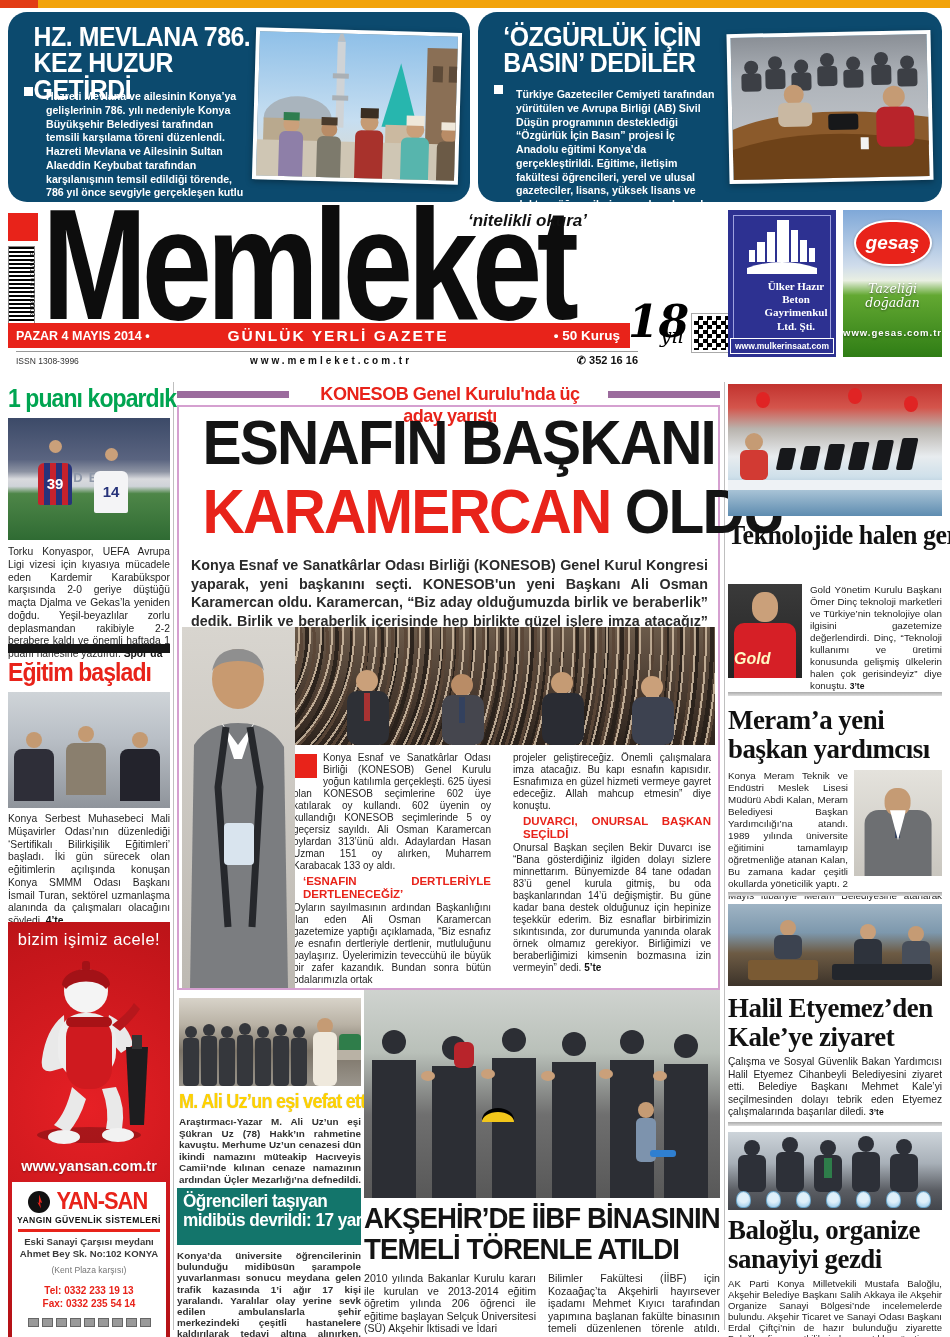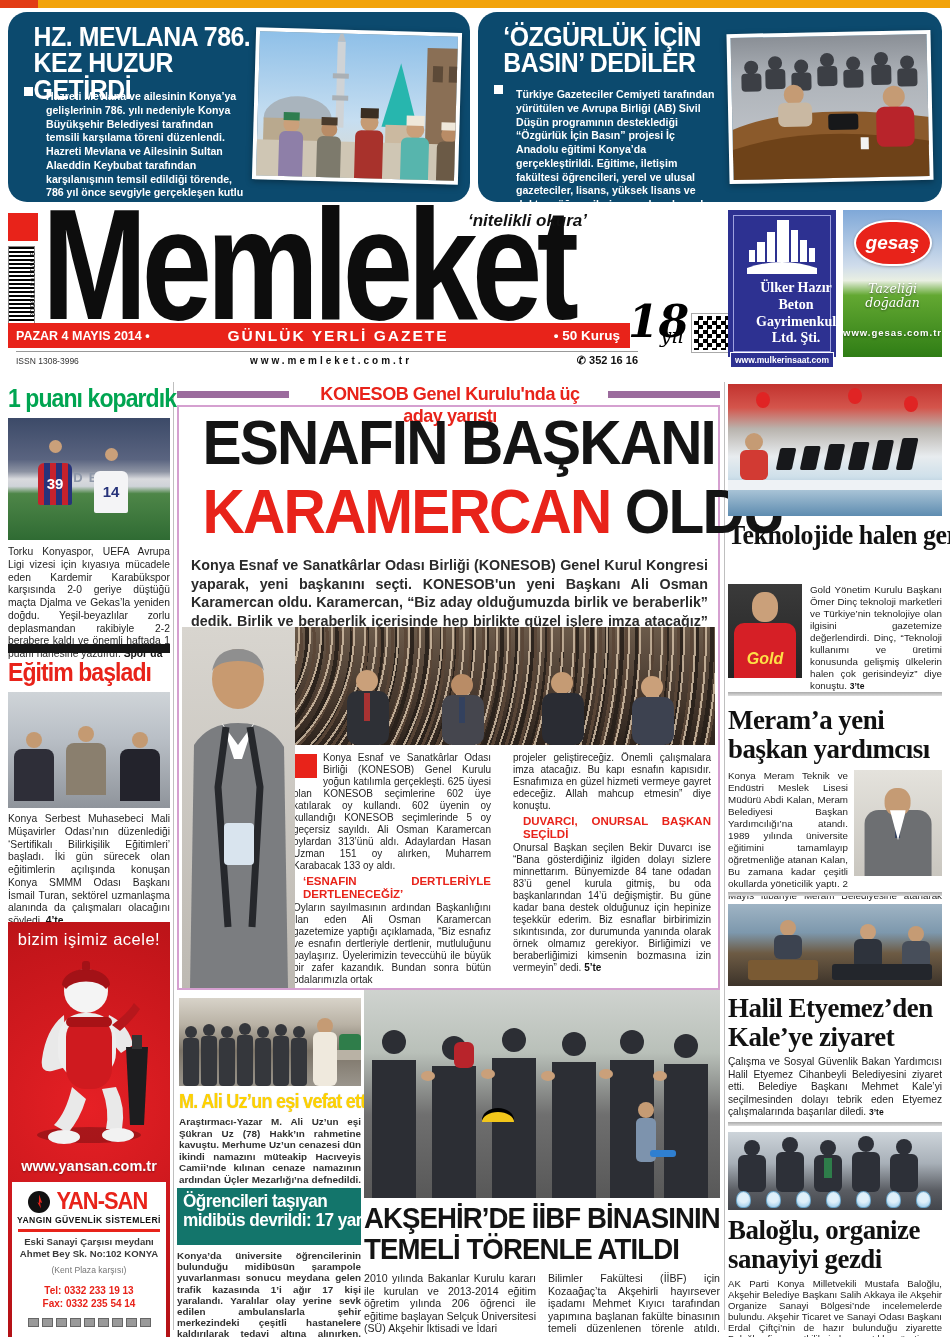--- a/index.html
+++ b/index.html
@@ -35,21 +35,21 @@
   .mast-sub .tel{ font-size:11px; font-weight:bold; flex:1; text-align:right; color:#111; }
   .tenyil{ left:628px; top:300px; width:62px; height:62px; color:#000; font-family:"DejaVu Serif", serif; font-style:italic; }
   .tenyil .n{ font-size:44px; font-weight:bold; line-height:1; }
   .tenyil .y{ font-size:20px; position:absolute; left:32px; top:24px; }
   .qr{ left:692px; top:314px; width:38px; height:38px; border:2px solid #fff; outline:1px solid #aaa; background:
     conic-gradient(#000 25%, #fff 0 50%, #000 0 75%, #fff 0) 0 0/9px 9px; }
 
   
   .ad-ulker{ left:728px; top:210px; width:108px; height:147px; background:#2d3191; color:#fff; text-align:center; }
   .ad-ulker .frame{ position:absolute; inset:5px; border:1px solid #cfd2ff; opacity:.7; }
-  .ad-ulker .t{ font-family:"Liberation Serif", serif; font-weight:bold; font-size:14px; line-height:1.2; margin-top:2px;margin-left:28px; }
+  .ad-ulker .t{ font-family:"Liberation Serif", serif; font-weight:bold; font-size:11px; line-height:1.2; margin-top:2px;margin-left:28px; }
   .ad-ulker .u{ font-size:8.5px; font-weight:bold; border:1px solid #fff; display:inline-block; padding:2px 4px; margin-top:5px; background:#2d3191; position:relative; }
   .ad-gesas{ left:843px; top:210px; width:99px; height:147px; overflow:hidden; text-align:center;
     background:linear-gradient(180deg,#7fa8d8 0%,#cfdceb 38%,#e9efe2 48%,#63a832 58%,#2f7d15 100%); }
   .gesas-logo{ margin:10px auto 0; width:78px; height:46px; background:radial-gradient(ellipse at 50% 45%, #e8231a 70%, #c21212 100%); border:2px solid #fff; border-radius:50% / 55%; color:#fff; font-weight:bold; font-style:italic; font-size:19px; line-height:42px; box-shadow:0 1px 3px rgba(0,0,0,.3); }
   .gesas-slogan{ color:#fff; font-family:"DejaVu Serif", serif; font-style:italic; font-size:12.5px; line-height:1.15; margin-top:16px; text-shadow:0 1px 2px rgba(0,0,0,.45); }
   .gesas-url{ color:#fff; font-weight:bold; font-size:9.5px; letter-spacing:1px; margin-top:16px; text-shadow:0 1px 2px rgba(0,0,0,.5); }
 
   
   .vdiv{ width:1px; background:#bfbfbf; top:382px; height:948px; }
   .hdiv{ height:4px; background:linear-gradient(#aaa,#ddd); }
@@ -119,21 +119,21 @@
     repeating-radial-gradient(circle at 6px 6px, rgba(215,195,170,.8) 0 2px, transparent 2px 11px),
     repeating-radial-gradient(circle at 14px 16px, rgba(90,70,55,.9) 0 3px, transparent 3px 13px),
     repeating-radial-gradient(circle at 3px 12px, rgba(40,32,26,.9) 0 4px, transparent 4px 15px),
     linear-gradient(180deg,#6b5a4a 0%,#4a3b30 55%,#2e241d 100%); }
   .ph-portrait{ background:linear-gradient(180deg,#d8d5cf 0%,#bdb9b2 100%); }
   .ph-funeral{ background:linear-gradient(180deg,#d8d3c9 0%,#b9b2a5 30%,#7c7468 60%,#9a958c 100%); }
   .ph-pray{ background:linear-gradient(180deg,#cfd3cf 0%,#b9c0b9 30%,#6f6f6f 60%,#585858 100%); }
   .ph-tech{ background:linear-gradient(180deg,#c2332f 0%,#d4554c 18%,#b9b4ae 34%,#e8ecef 55%,#cfe0ea 70%,#5e8cb0 100%); }
   .balloon{ position:absolute; width:14px; height:16px; border-radius:50%; background:#e02424; }
   .ph-goldman{ background:linear-gradient(180deg,#3a3a3a 0%,#242424 100%); }
-  .goldshirt{ position:absolute; left:6px; right:6px; bottom:0; height:58%; background:#d61f26; border-radius:10px 10px 0 0; color:#fde047; font-weight:bold; font-style:italic; font-size:16px; text-align:center; line-height:72px; }
+  .goldshirt{ position:absolute; left:6px; right:6px; bottom:0; height:58%; background:#d61f26; border-radius:10px 10px 0 0; color:#fef9c3; font-weight:bold; font-style:italic; font-size:16px; text-align:left; line-height:72px; }
   .goldhead{ position:absolute; left:50%; top:8px; transform:translateX(-50%); width:26px; height:30px; border-radius:45%; background:#caa07a; }
   .ph-meramman{ background:linear-gradient(180deg,#e4e2dc 0%,#c9c6bf 100%); }
   .suitman{ position:absolute; left:50%; bottom:0; transform:translateX(-50%); width:76%; height:62%; background:#6d6f72; border-radius:14px 14px 0 0; }
   .suitman::before{ content:""; position:absolute; left:50%; top:-22px; transform:translateX(-50%); width:26px; height:28px; border-radius:45%; background:#c59b74; }
   .suitman::after{ content:""; position:absolute; left:50%; top:0; transform:translateX(-50%); width:16px; height:30px; background:#fff; clip-path:polygon(0 0,100% 0,50% 100%); }
   .tie{ position:absolute; left:50%; top:2px; transform:translateX(-50%); width:5px; height:26px; background:#33415e; }
   .ph-office{ background:linear-gradient(180deg,#9fb4c4 0%,#7d98ad 35%,#6d5b44 60%,#3c332a 100%); }
   .ph-group{ background:linear-gradient(180deg,#cdd4da 0%,#a8b0b8 40%,#5a5d63 75%,#43464c 100%); }
   .jug{ position:absolute; bottom:2px; width:15px; height:17px; border-radius:50% 50% 40% 40%; background:radial-gradient(circle at 50% 40%, #dff0fa 0 40%, #8fc3e6 100%); border:1px solid #6aa3c6; }
   .ph-mevlana{ background:linear-gradient(180deg,#8fc0e8 0%,#c6def1 60%,#ded7c8 100%); }

